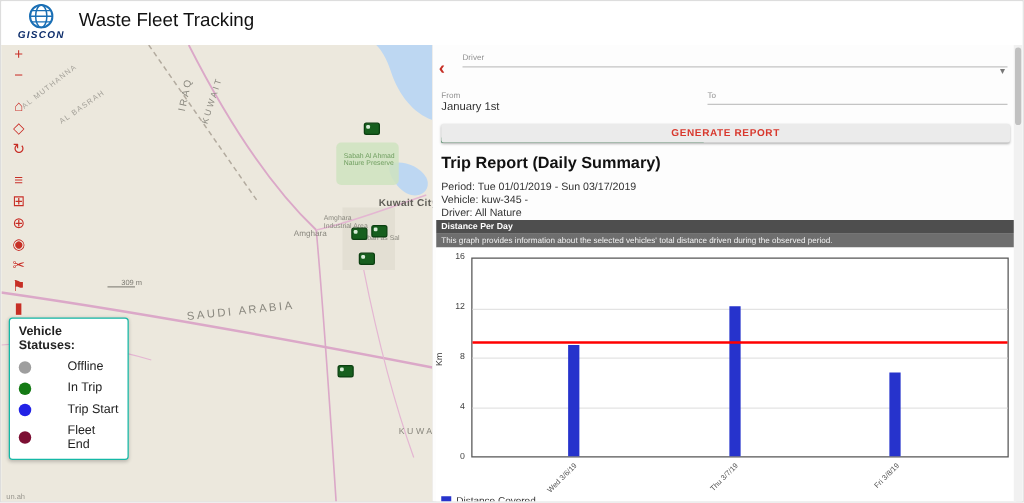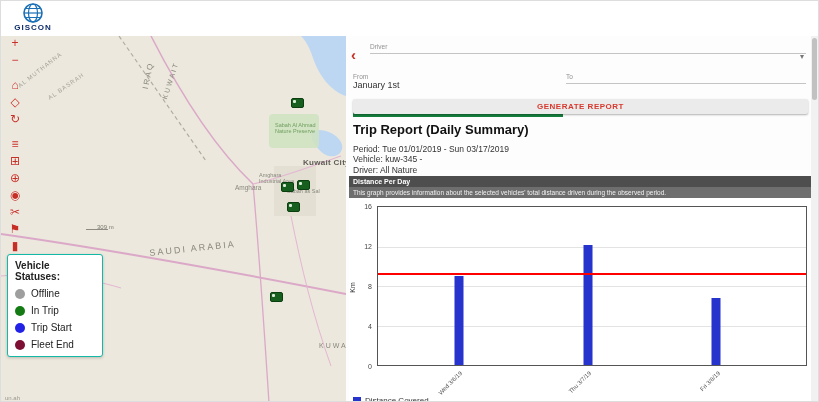--- a/index.html
+++ b/index.html
@@ -3,21 +3,21 @@
 <meta charset="utf-8">
 <style>
   html,body{margin:0;padding:0;}
   body{font-family:"Liberation Sans","DejaVu Sans",sans-serif;background:#fff;}
   #app{position:relative;width:819px;height:402px;overflow:hidden;background:#fff;border:1px solid #ddd;box-sizing:border-box;}
 
   
   #header{position:absolute;left:0;top:0;width:819px;height:35px;background:#fff;border-bottom:1px solid #e5e5e5;}
   #logo{position:absolute;left:10px;top:2px;width:44px;text-align:center;}
   #logo svg{display:block;margin:0 auto;}
-  #logo-text{font-size:8px;font-weight:bold;color:#0d2d6b;letter-spacing:1px;}
+  #logo-text{font-size:8px;font-weight:bold;color:#0d2d6b;letter-spacing:1px;font-style:italic;}
   #page-title{position:absolute;left:62px;top:7px;font-size:15px;color:#111;}
 
   
   #map{position:absolute;left:0;top:35px;width:345px;height:367px;background:#ece8dd;overflow:hidden;border-right:1px solid #cfcfcf;}
   #map svg.terrain{position:absolute;left:0;top:0;}
   .mlabel{position:absolute;color:#8f8d86;white-space:nowrap;transform-origin:left top;}
   .mlabel.country{color:#8a887f;letter-spacing:2px;}
   .mlabel.city{color:#5f5d57;font-weight:bold;letter-spacing:.3px;}
   .mlabel.place{color:#8a887f;white-space:normal;line-height:1.1;}
   .mlabel.nature{color:#6f9e5f;white-space:normal;line-height:1.1;}
@@ -26,36 +26,36 @@
   .veh:after{content:"";position:absolute;left:1px;top:1px;width:3px;height:3px;background:#d8ecd8;border-radius:1px;}
 
   
   #map-toolbar{position:absolute;left:6px;top:35px;width:18px;}
   .tb-btn{width:16px;height:15px;margin-bottom:2px;color:#c62f25;font-size:12px;line-height:15px;text-align:center;cursor:pointer;text-shadow:0 0 1px rgba(255,255,255,.8);}
   .tb-spacer{height:8px;}
 
   
   #veh-legend{position:absolute;left:6px;top:253px;width:96px;background:#fff;border:1px solid #14b8a6;border-radius:3px;box-shadow:0 1px 3px rgba(0,0,0,.2);padding:5px 7px 6px 7px;box-sizing:border-box;}
   #veh-legend .vl-title{font-size:10px;font-weight:bold;color:#222;margin-bottom:4px;}
-  .vl-item{display:flex;align-items:center;margin-top:6px;}
+  .vl-item{display:flex;align-items:center;margin-top:6px;gap:23px;}
   .vl-dot{width:10px;height:10px;border-radius:50%;margin-right:6px;flex:0 0 auto;}
   .vl-label{font-size:10px;color:#222;}
 
   #map-scale{position:absolute;font-size:6px;color:#7c7a72;}
   #map-scale .bar{height:1px;background:#8d8b83;width:22px;margin-top:1px;}
   #map-attrib{position:absolute;left:4px;bottom:2px;font-size:6px;color:#9a9890;}
 
   
   #panel{position:absolute;left:345px;top:35px;width:474px;height:367px;background:#fdfdfd;}
   #back-btn{position:absolute;left:5px;top:12px;color:#c62f25;font-size:15px;font-weight:bold;cursor:pointer;line-height:14px;}
   .field-label{font-size:6.5px;color:#919191;}
   .field-value{font-size:9px;color:#333;}
   #driver-field{position:absolute;left:24px;top:7px;width:436px;border-bottom:1px solid #c4c4c4;padding-bottom:3px;}
   #driver-field .chev{position:absolute;right:2px;top:9px;font-size:8px;color:#777;}
-  #from-field{position:absolute;left:7px;top:37px;width:210px;border-bottom:7px solid #15803d;padding-bottom:20px;}
+  #from-field{position:absolute;left:7px;top:37px;width:210px;border-bottom:4px solid #15803d;padding-bottom:20px;}
   #to-field{position:absolute;left:220px;top:37px;width:240px;border-bottom:1px solid #c4c4c4;padding-bottom:3px;}
   #generate-btn{position:absolute;left:7px;top:63px;width:455px;height:15px;background:#ebebeb;color:#d8382d;font-size:8px;font-weight:bold;letter-spacing:.5px;text-align:center;line-height:15px;border-radius:2px;box-shadow:0 1px 2px rgba(0,0,0,.3);cursor:pointer;}
   #report-title{position:absolute;left:7px;top:86px;font-size:13px;font-weight:bold;color:#111;}
   #report-meta{position:absolute;left:7px;top:108px;font-size:8.5px;color:#333;line-height:1.22;}
 
   
   #chart-wrap{position:absolute;left:3px;top:140px;width:464px;}
   #chart-header{background:#4e4e4e;color:#fff;font-size:7px;font-weight:bold;padding:2px 4px;}
   #chart-sub{background:#6e6e6e;color:#f2f2f2;font-size:6.5px;padding:2px 4px;}
   #chart-body{position:relative;height:214px;background:#fff;}
@@ -87,20 +87,21 @@
         <svg width="20" height="20" viewBox="0 0 20 20">
           <circle cx="10" cy="10" r="9" fill="none" stroke="#1a6fb5" stroke-width="1.6"></circle>
           <ellipse cx="10" cy="10" rx="4.5" ry="9" fill="none" stroke="#1a6fb5" stroke-width="1.2"></ellipse>
           <line x1="1" y1="10" x2="19" y2="10" stroke="#1a6fb5" stroke-width="1.2"></line>
           <line x1="2.5" y1="5.5" x2="17.5" y2="5.5" stroke="#1a6fb5" stroke-width="1"></line>
           <line x1="2.5" y1="14.5" x2="17.5" y2="14.5" stroke="#1a6fb5" stroke-width="1"></line>
         </svg>
       </span>
       <div id="logo-text">GISCON</div>
     </div>
+    <div id="page-title">Waste Fleet Tracking</div>
   </div>
 
   <div id="map">
     <svg class="terrain" width="345" height="367" viewBox="0 0 345 367">
       <rect x="0" y="0" width="345" height="367" fill="#ece8dd"></rect>
       <path d="M300,0 L345,0 L345,60 C330,55 318,40 312,22 C308,10 304,4 300,0 Z" fill="#bdd7f2"></path>
       <path d="M312,95 C320,92 334,96 340,106 C344,114 338,122 328,120 C318,118 306,100 312,95 Z" fill="#bdd7f2"></path>
       <rect x="268" y="78" width="50" height="34" rx="4" fill="#cfe3c0" opacity="0.85"></rect>
       <path d="M273,130 h42 v50 h-42 Z" fill="#e2ded2" opacity="0.9"></path>
       <path d="M118,0 L205,125" stroke="#b3ab9f" stroke-width="1.2" stroke-dasharray="4,3" fill="none"></path>

